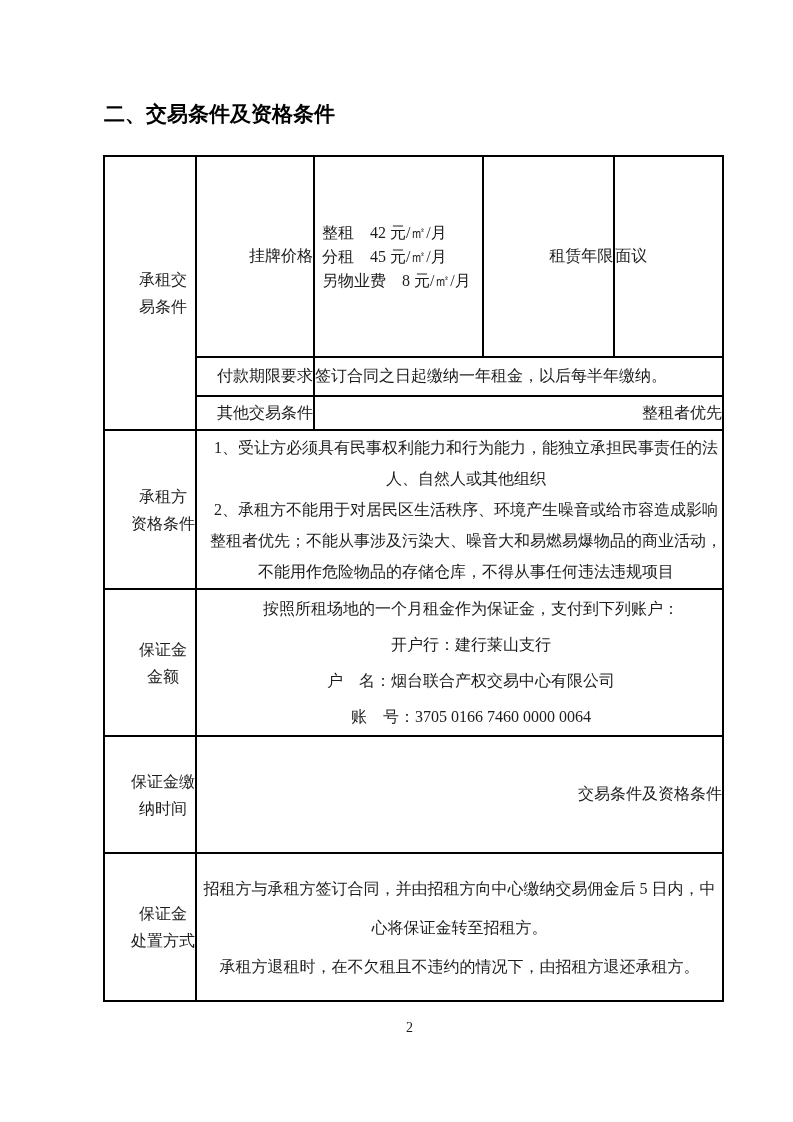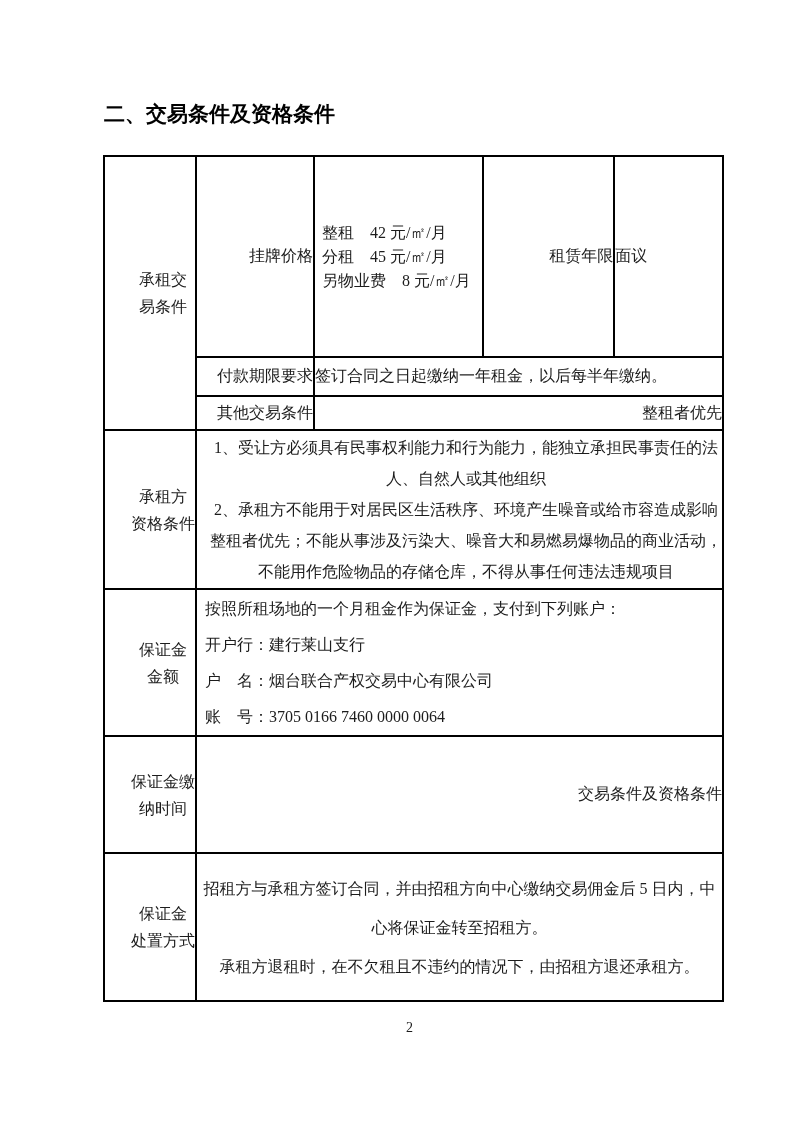--- a/index.html
+++ b/index.html
@@ -49,23 +49,23 @@
   td.pad-l { padding-left: 7px; }
   td.pad-l9 { padding-left: 9px; }
   td.qual div {
     line-height: 31px;
     padding-left: 13px;
     white-space: nowrap;
     text-align: center;
   }
   td.dep div {
     line-height: 36px;
-    padding-left: 8px;
+    padding-left: 23px;
     white-space: nowrap;
-    text-align: left;
+    text-align: center;
   }
   td.disp div {
     line-height: 39px;
     text-align: center;
     white-space: nowrap;
   }
   .page-number {
     position: absolute;
     left: 104px;
     top: 1020px;

